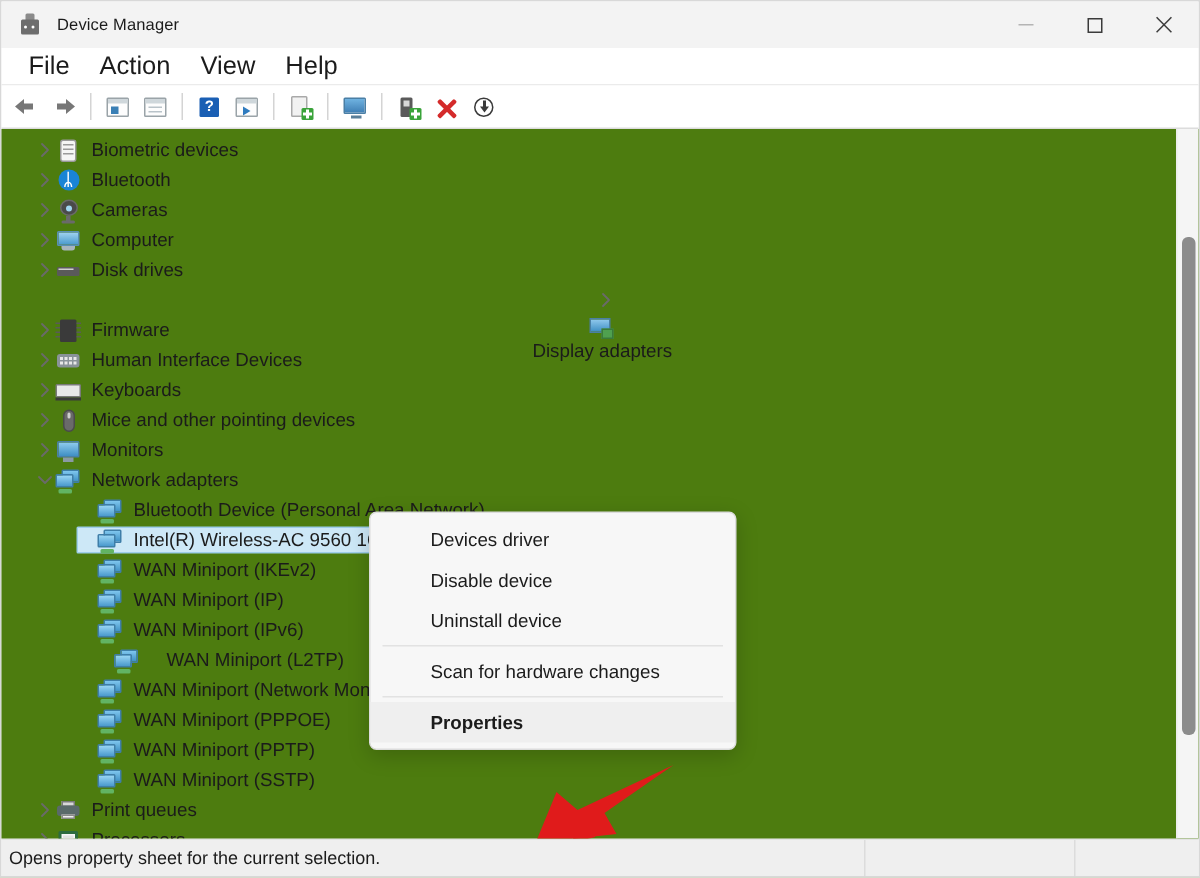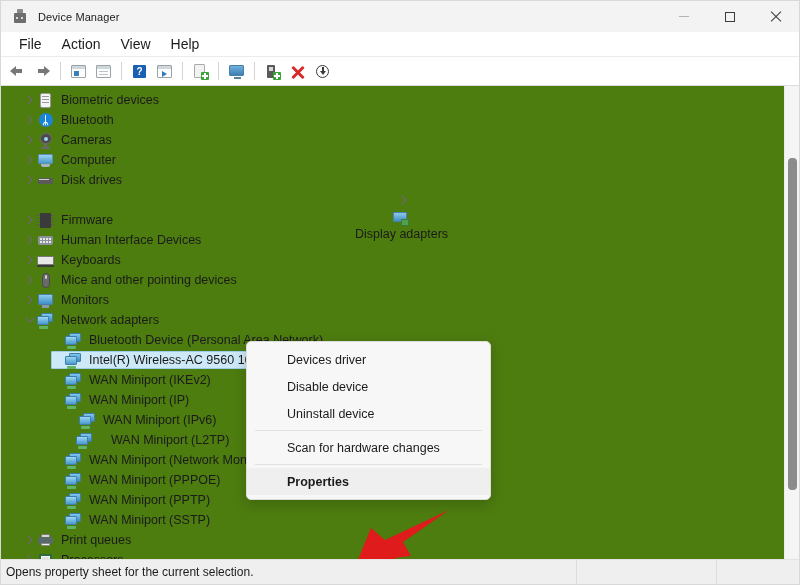--- a/index.html
+++ b/index.html
@@ -59,21 +59,21 @@
   .wbtn .cls:before{transform:rotate(45deg);}
   .wbtn .cls:after{transform:rotate(-45deg);}
 
   
   .menubar{
     height:24px;min-height:24px;background:#ffffff;
     display:flex;align-items:center;padding-left:8px;
     border-bottom:1px solid #ebebeb;
   }
   .menuitem{
-    font-size:14px;color:#1b1b1b;padding:3px 10px;border-radius:3px;cursor:default;
+    font-size:17px;color:#1b1b1b;padding:3px 10px;border-radius:3px;cursor:default;
   }
 
   
   .toolbar{
     height:28px;min-height:28px;background:#ffffff;
     display:flex;align-items:center;padding-left:4px;
     border-bottom:1px solid #dcdcdc;
   }
   .tb-sep{width:1px;height:18px;background:#d4d4d4;margin:0 5px;}
   .tbtn{
@@ -587,21 +587,21 @@
           <div class="chev"></div>
           <div class="icon">
             <div class="ic ic-net">
               <div class="m1"></div>
               <div class="m2"></div>
               <div class="base"></div>
             </div>
           </div>
           <div class="label">WAN Miniport (IP)</div>
         </div>
-        <div class="row" style="padding-left: 64px;">
+        <div class="row" style="padding-left: 50px;">
           <div class="chev"></div>
           <div class="icon">
             <div class="ic ic-net">
               <div class="m1"></div>
               <div class="m2"></div>
               <div class="base"></div>
             </div>
           </div>
           <div class="label">WAN Miniport (IPv6)</div>
         </div>

